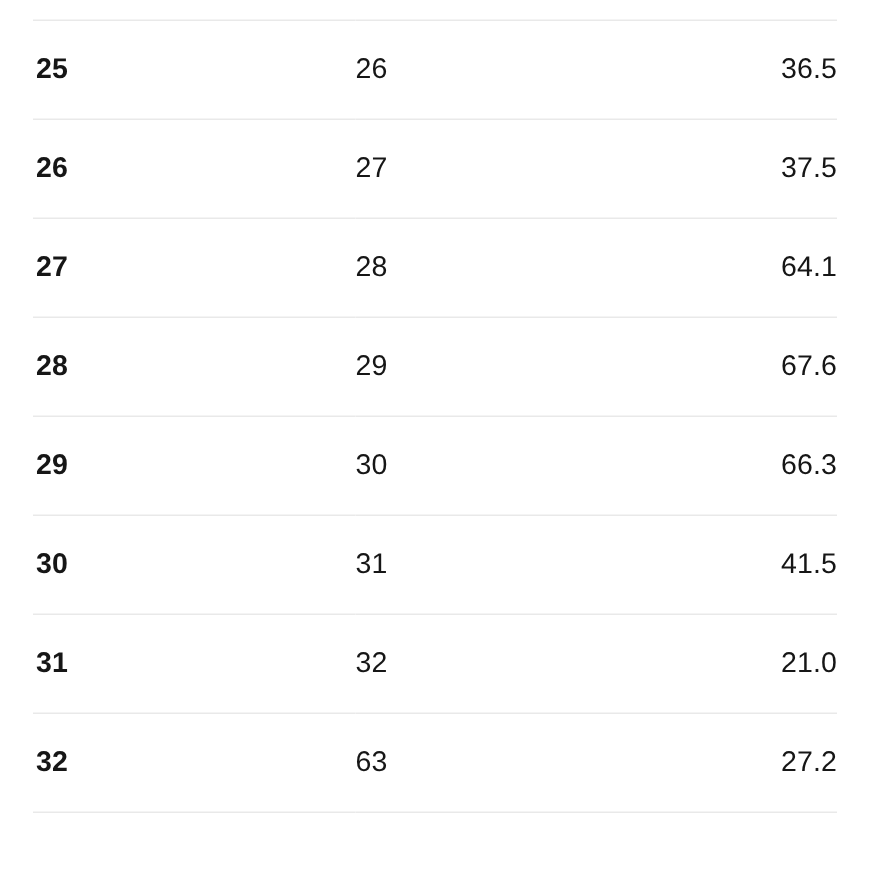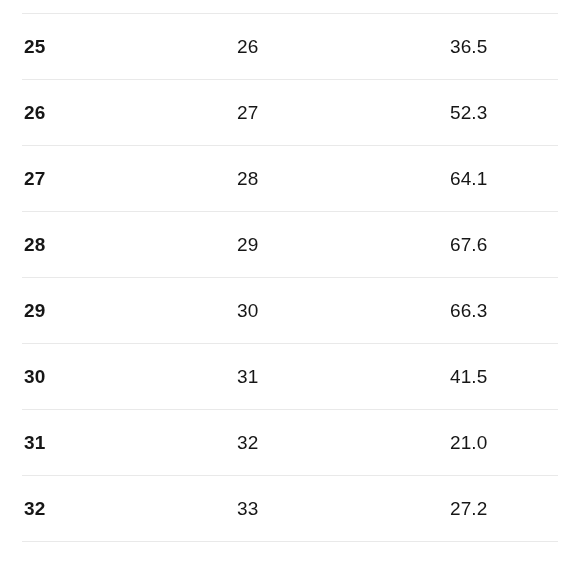--- a/index.html
+++ b/index.html
@@ -57,20 +57,21 @@
 
   .size-table td.col-secondary {
     width: 213px;
     padding-left: 213px;
     font-weight: 400;
   }
 
   .size-table td.col-tertiary {
     width: 108px;
     font-weight: 400;
+    text-align: right;
   }
 
   
   .size-table td.col-secondary {
     padding-left: 0;
     text-indent: 0;
   }
 
   .cell-inner {
     display: block;
@@ -98,21 +99,21 @@
           </td>
       </tr>
       <tr>
         <td class="col-primary">
             <span class="cell-inner">26</span>
           </td>
         <td class="col-secondary">
             <span class="cell-inner">27</span>
           </td>
         <td class="col-tertiary">
-            <span class="cell-inner">52.3</span>
+            <span class="cell-inner">37.5</span>
           </td>
       </tr>
       <tr>
         <td class="col-primary">
             <span class="cell-inner">27</span>
           </td>
         <td class="col-secondary">
             <span class="cell-inner">28</span>
           </td>
         <td class="col-tertiary">
@@ -161,21 +162,21 @@
           </td>
         <td class="col-tertiary">
             <span class="cell-inner">21.0</span>
           </td>
       </tr>
       <tr>
         <td class="col-primary">
             <span class="cell-inner">32</span>
           </td>
         <td class="col-secondary">
-            <span class="cell-inner">33</span>
+            <span class="cell-inner">63</span>
           </td>
         <td class="col-tertiary">
             <span class="cell-inner">27.2</span>
           </td>
       </tr>
     </tbody>
   </table>
 </div>
 
 </body></html>

